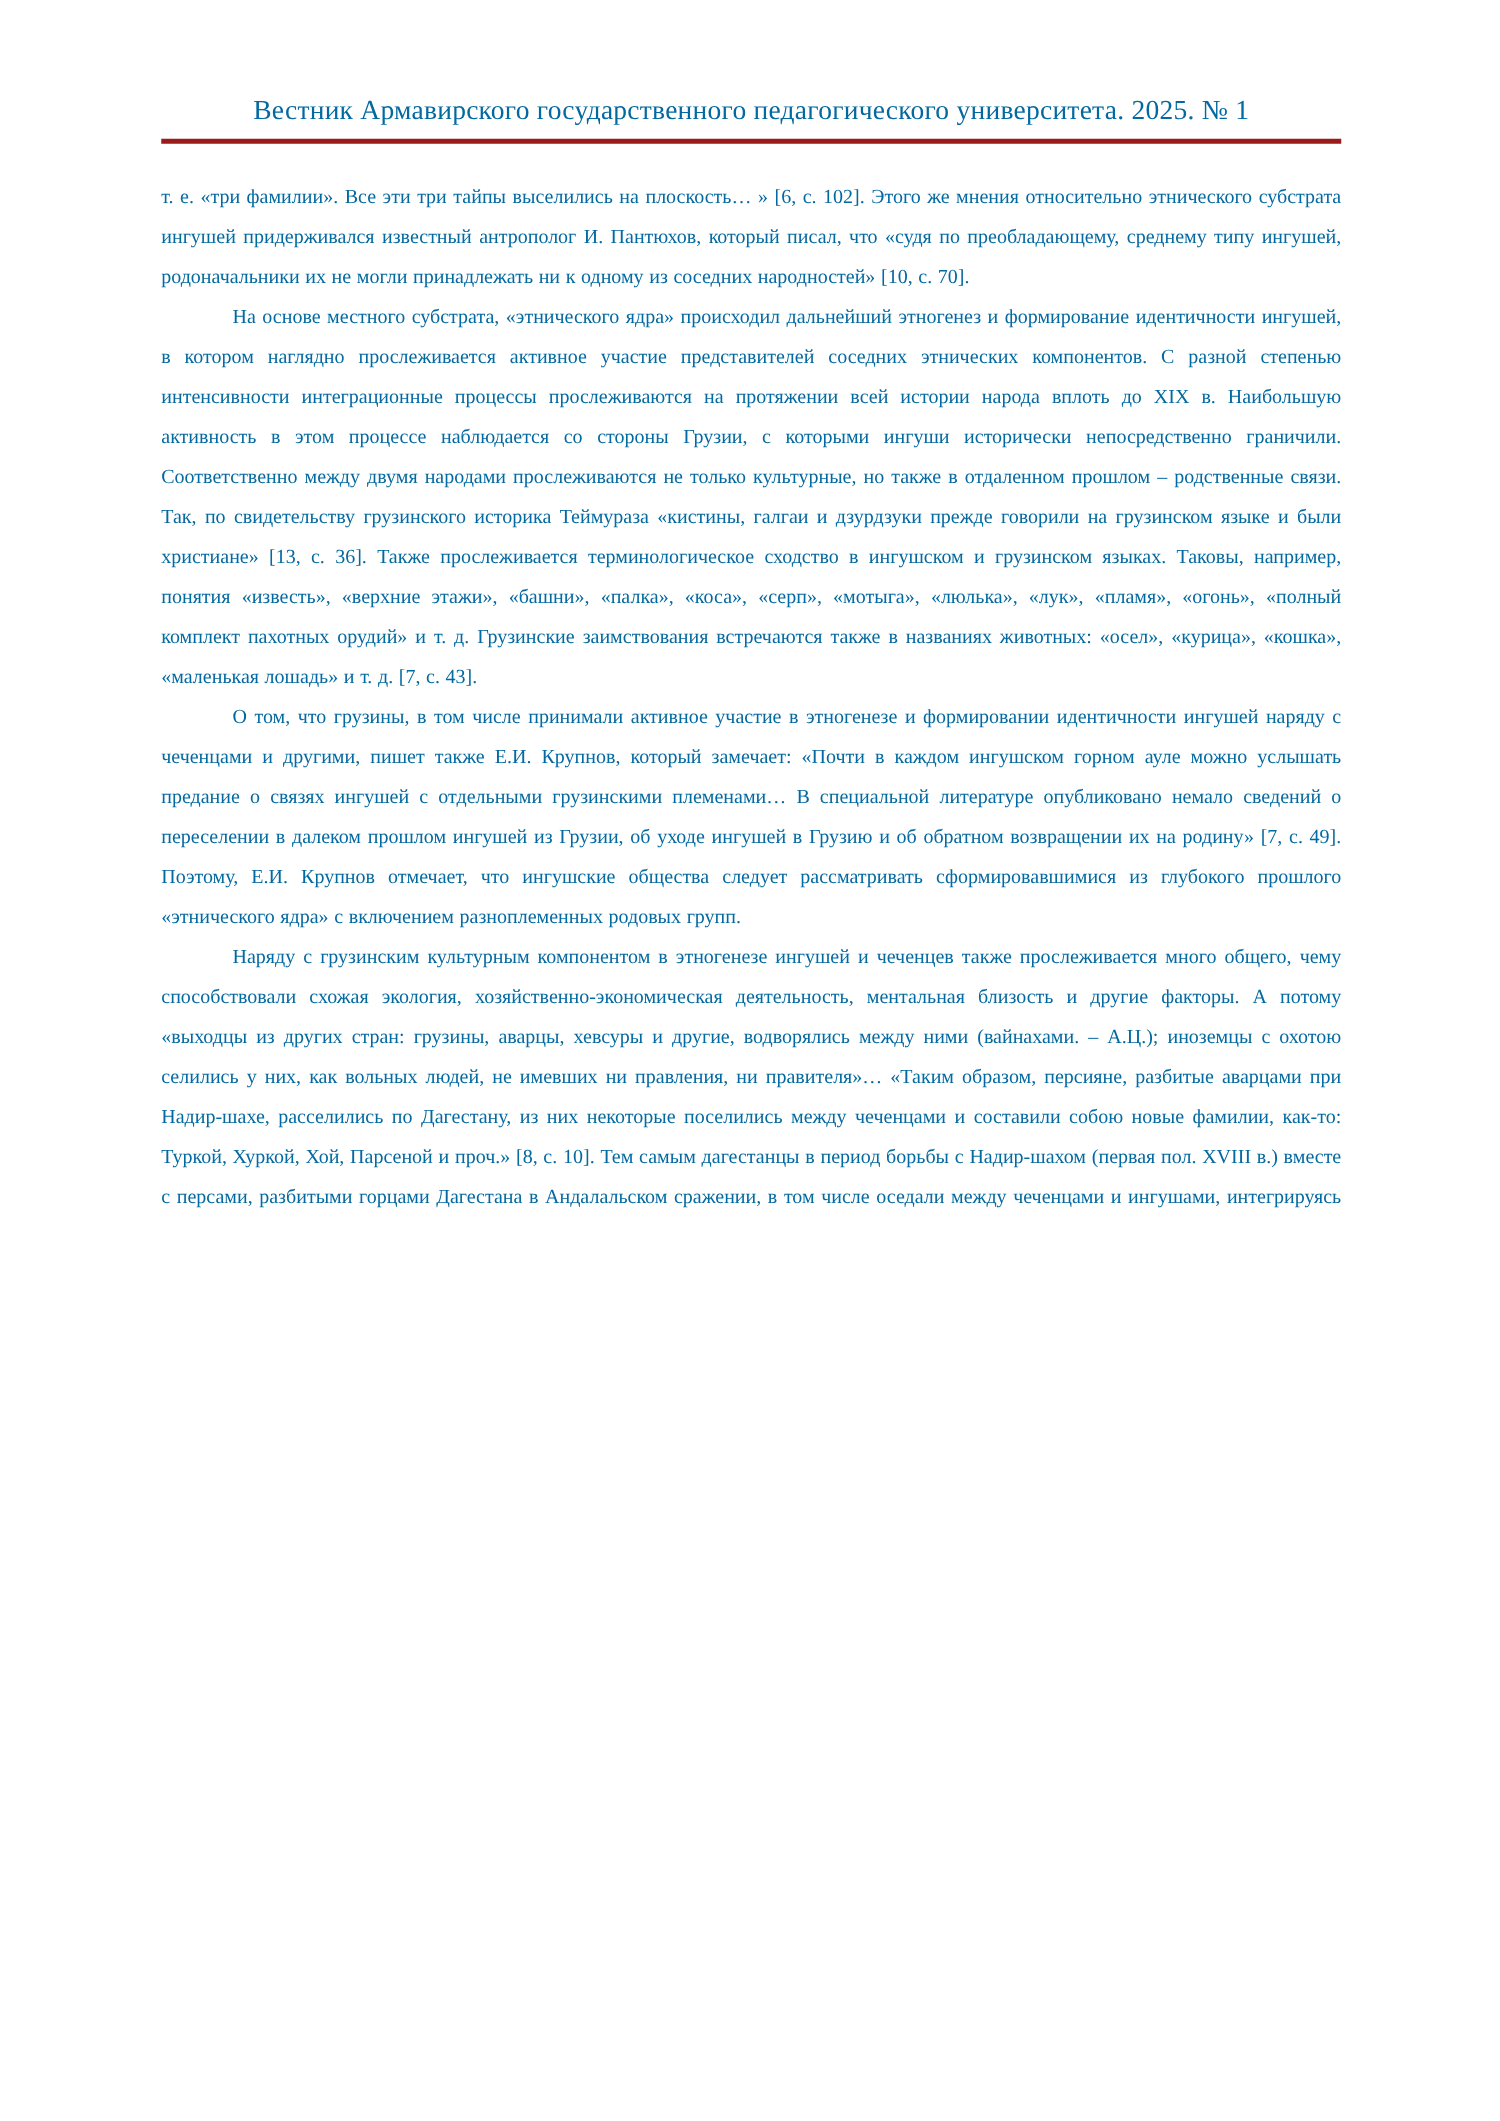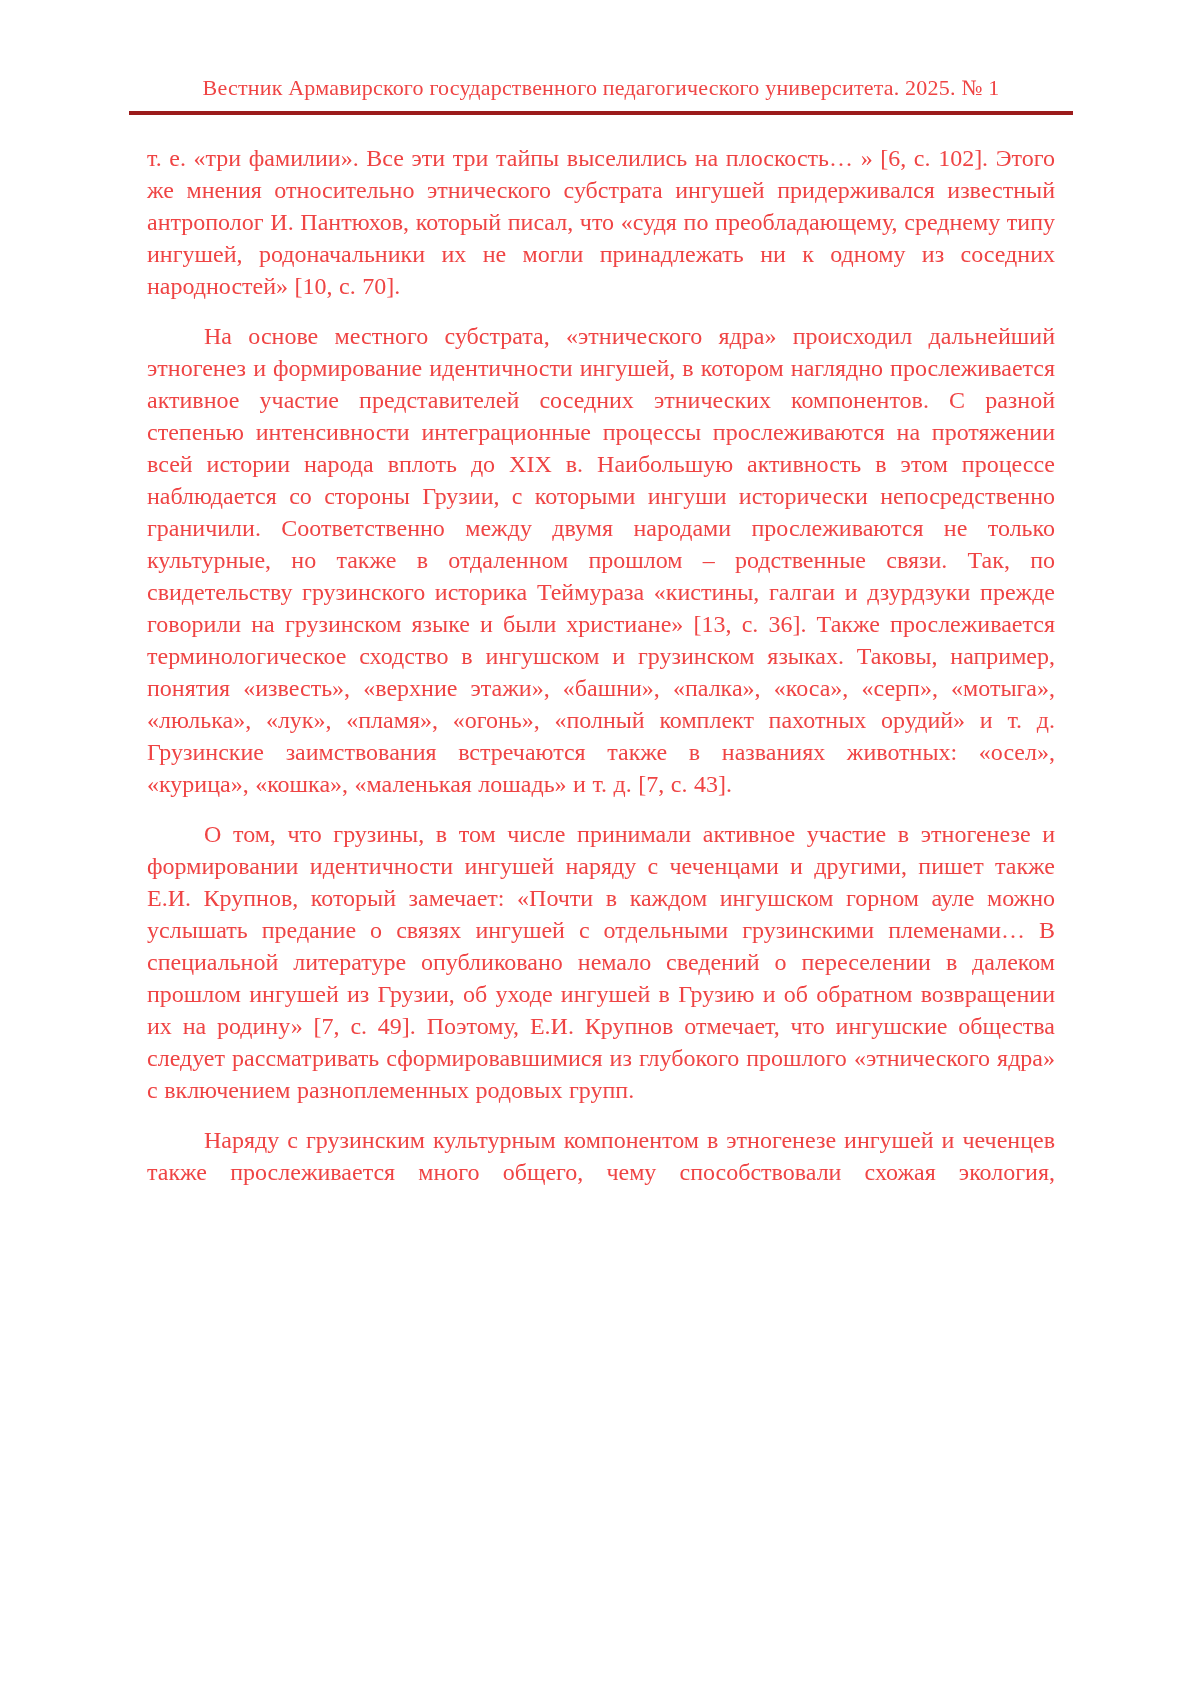--- a/index.html
+++ b/index.html
@@ -10,38 +10,38 @@
   }
   .page {
     position: relative;
     width: 1200px;
     height: 1192px;
     margin: 0 auto;
     background: #ffffff;
     box-sizing: border-box;
     padding: 74px 127px 0 129px;
     font-family: "Liberation Serif", "DejaVu Serif", serif;
-    color: #ef4444;
+    color: #0369a1;
     overflow: hidden;
   }
   .running-head {
     text-align: center;
     font-size: 22px;
     line-height: 1.25;
     padding: 0 6px 9px 6px;
     letter-spacing: 0.2px;
   }
   .header-rule {
     height: 4px;
     background: #9b1b1b;
     margin: 0 0 27px 0;
   }
   .article-body p {
-    margin: 18px;
-    font-size: 24px;
+    margin: 0;
+    font-size: 16px;
     line-height: 32px;
     text-align: justify;
     word-spacing: 0.5px;
   }
   .article-body p.indented {
     text-indent: 57px;
   }
   .article-body p.continues {
     text-align-last: justify;
   }

